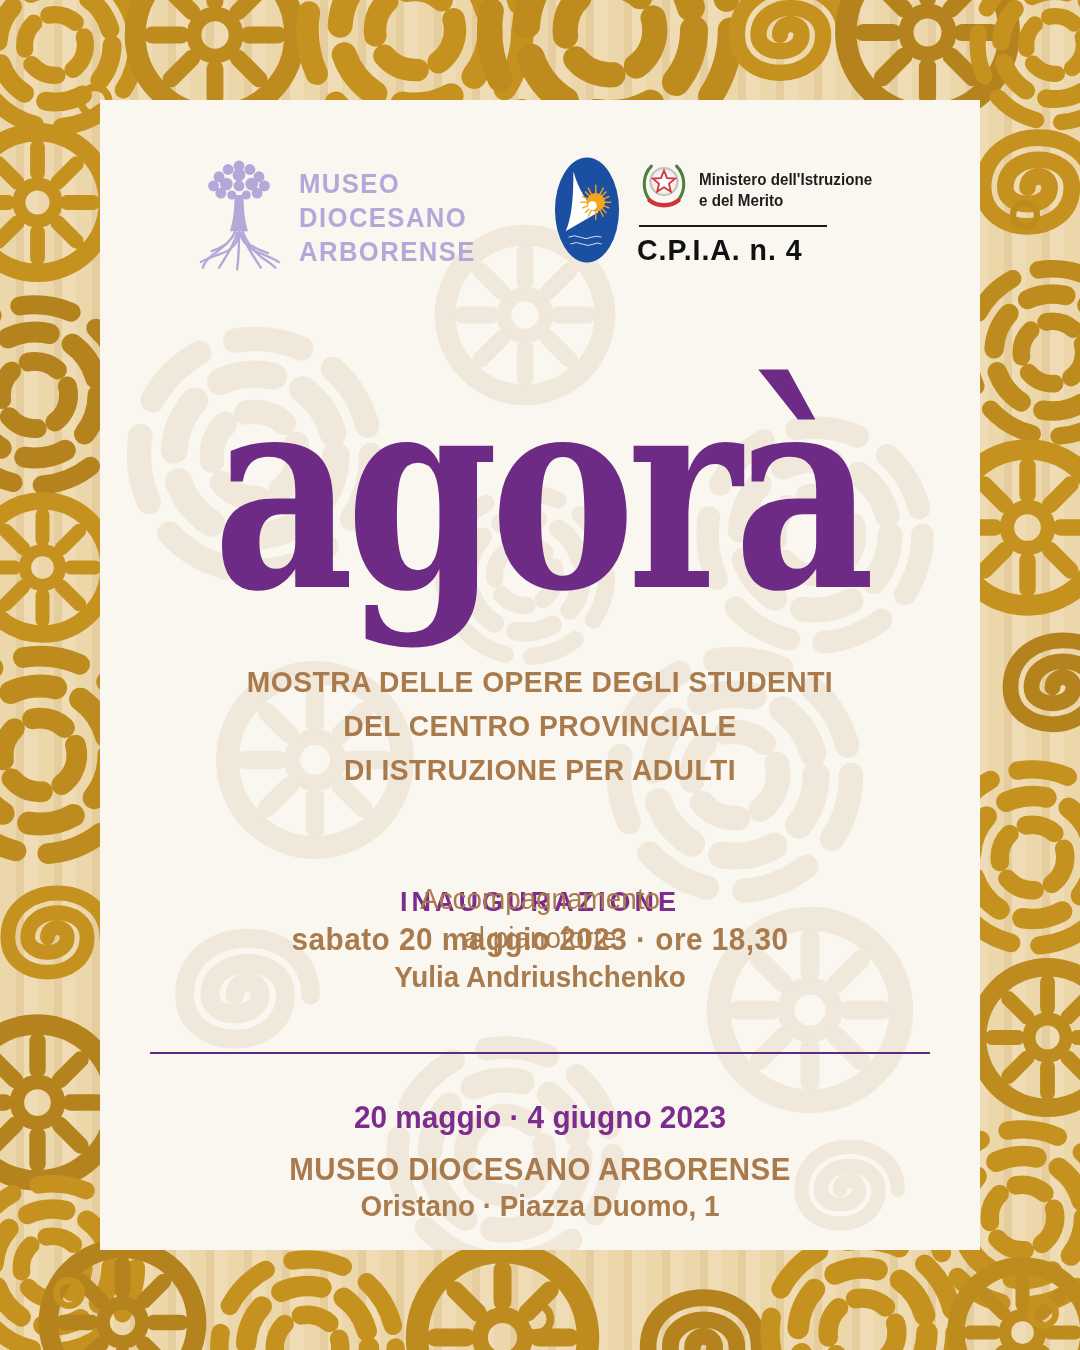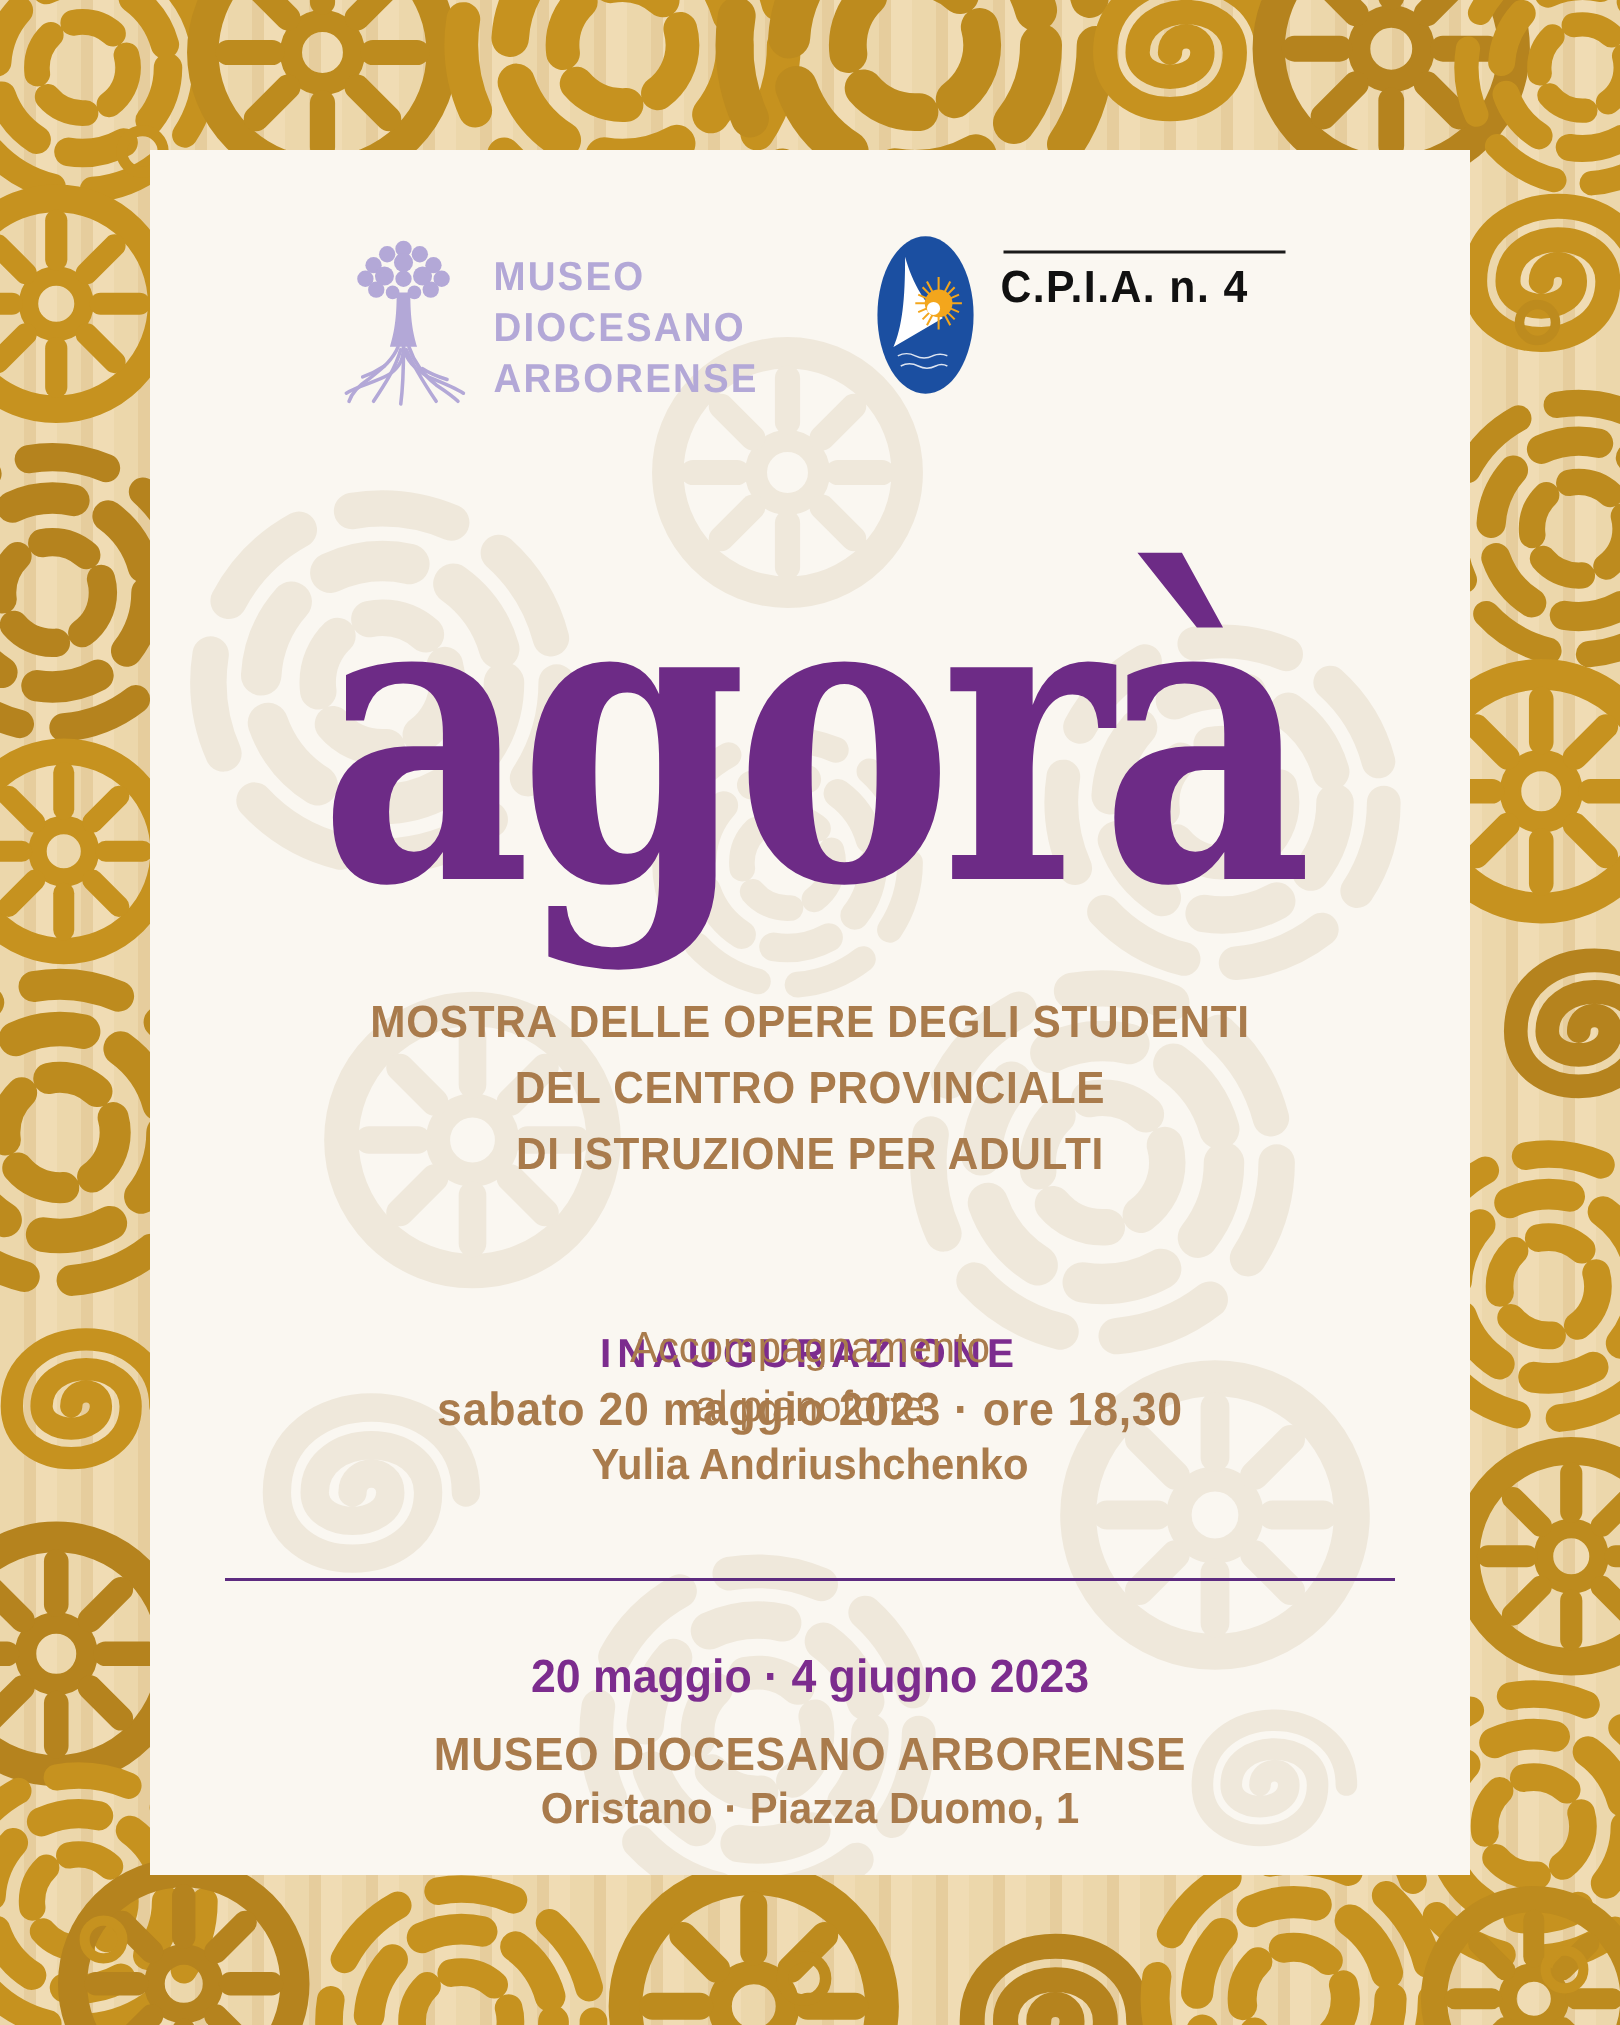--- a/index.html
+++ b/index.html
@@ -230,20 +230,33 @@
                 <line x1="58" y1="42" x2="30" y2="54"></line>
             </g>
             <circle cx="44" cy="48" r="9.5" fill="#f3a61c"></circle>
             <circle cx="40.5" cy="51.5" r="4.5" fill="#ffffff"></circle>
             <g stroke="#ffffff" stroke-width="1" fill="none" opacity=".85">
               <path d="M16,84 q6,-3 12,0 q6,3 12,0 q5,-2 10,0"></path>
               <path d="M18,91 q6,-3 12,0 q6,3 12,0 q4,-2 8,0"></path>
             </g>
           </svg>
           <div class="cpia-right">
+            <div class="emblem-row">
+              <svg width="54" height="58" viewBox="0 0 60 64" xmlns="http://www.w3.org/2000/svg">
+                <circle cx="30" cy="27" r="15" fill="#f4f2ef" stroke="#c7c2ba" stroke-width="2.5"></circle>
+                <path d="M30,15 L33.4,23.2 L42.3,23.8 L35.5,29.6 L37.6,38.2 L30,33.5 L22.4,38.2 L24.5,29.6 L17.7,23.8 L26.6,23.2 Z" fill="#ffffff" stroke="#cf3340" stroke-width="2"></path>
+                <path d="M13,46 C6,36 6,20 16,10" fill="none" stroke="#4a7f3f" stroke-width="3.4" stroke-linecap="round"></path>
+                <path d="M47,46 C54,36 54,20 44,10" fill="none" stroke="#4a7f3f" stroke-width="3.4" stroke-linecap="round"></path>
+                <path d="M14,48 C22,55 38,55 46,48" fill="none" stroke="#cf3340" stroke-width="5" stroke-linecap="round"></path>
+              </svg>
+              <div class="ministero-text">
+                <div>Ministero dell'Istruzione</div>
+                <div>e del Merito</div>
+              </div>
+            </div>
             <div class="cpia-rule"></div>
             <div class="cpia-label">C.P.I.A. n. 4</div>
           </div>
         </div>
       </div>
 
       <div class="title">agorà</div>
 
       <div class="subtitle">
         <div>MOSTRA DELLE OPERE DEGLI STUDENTI</div>

